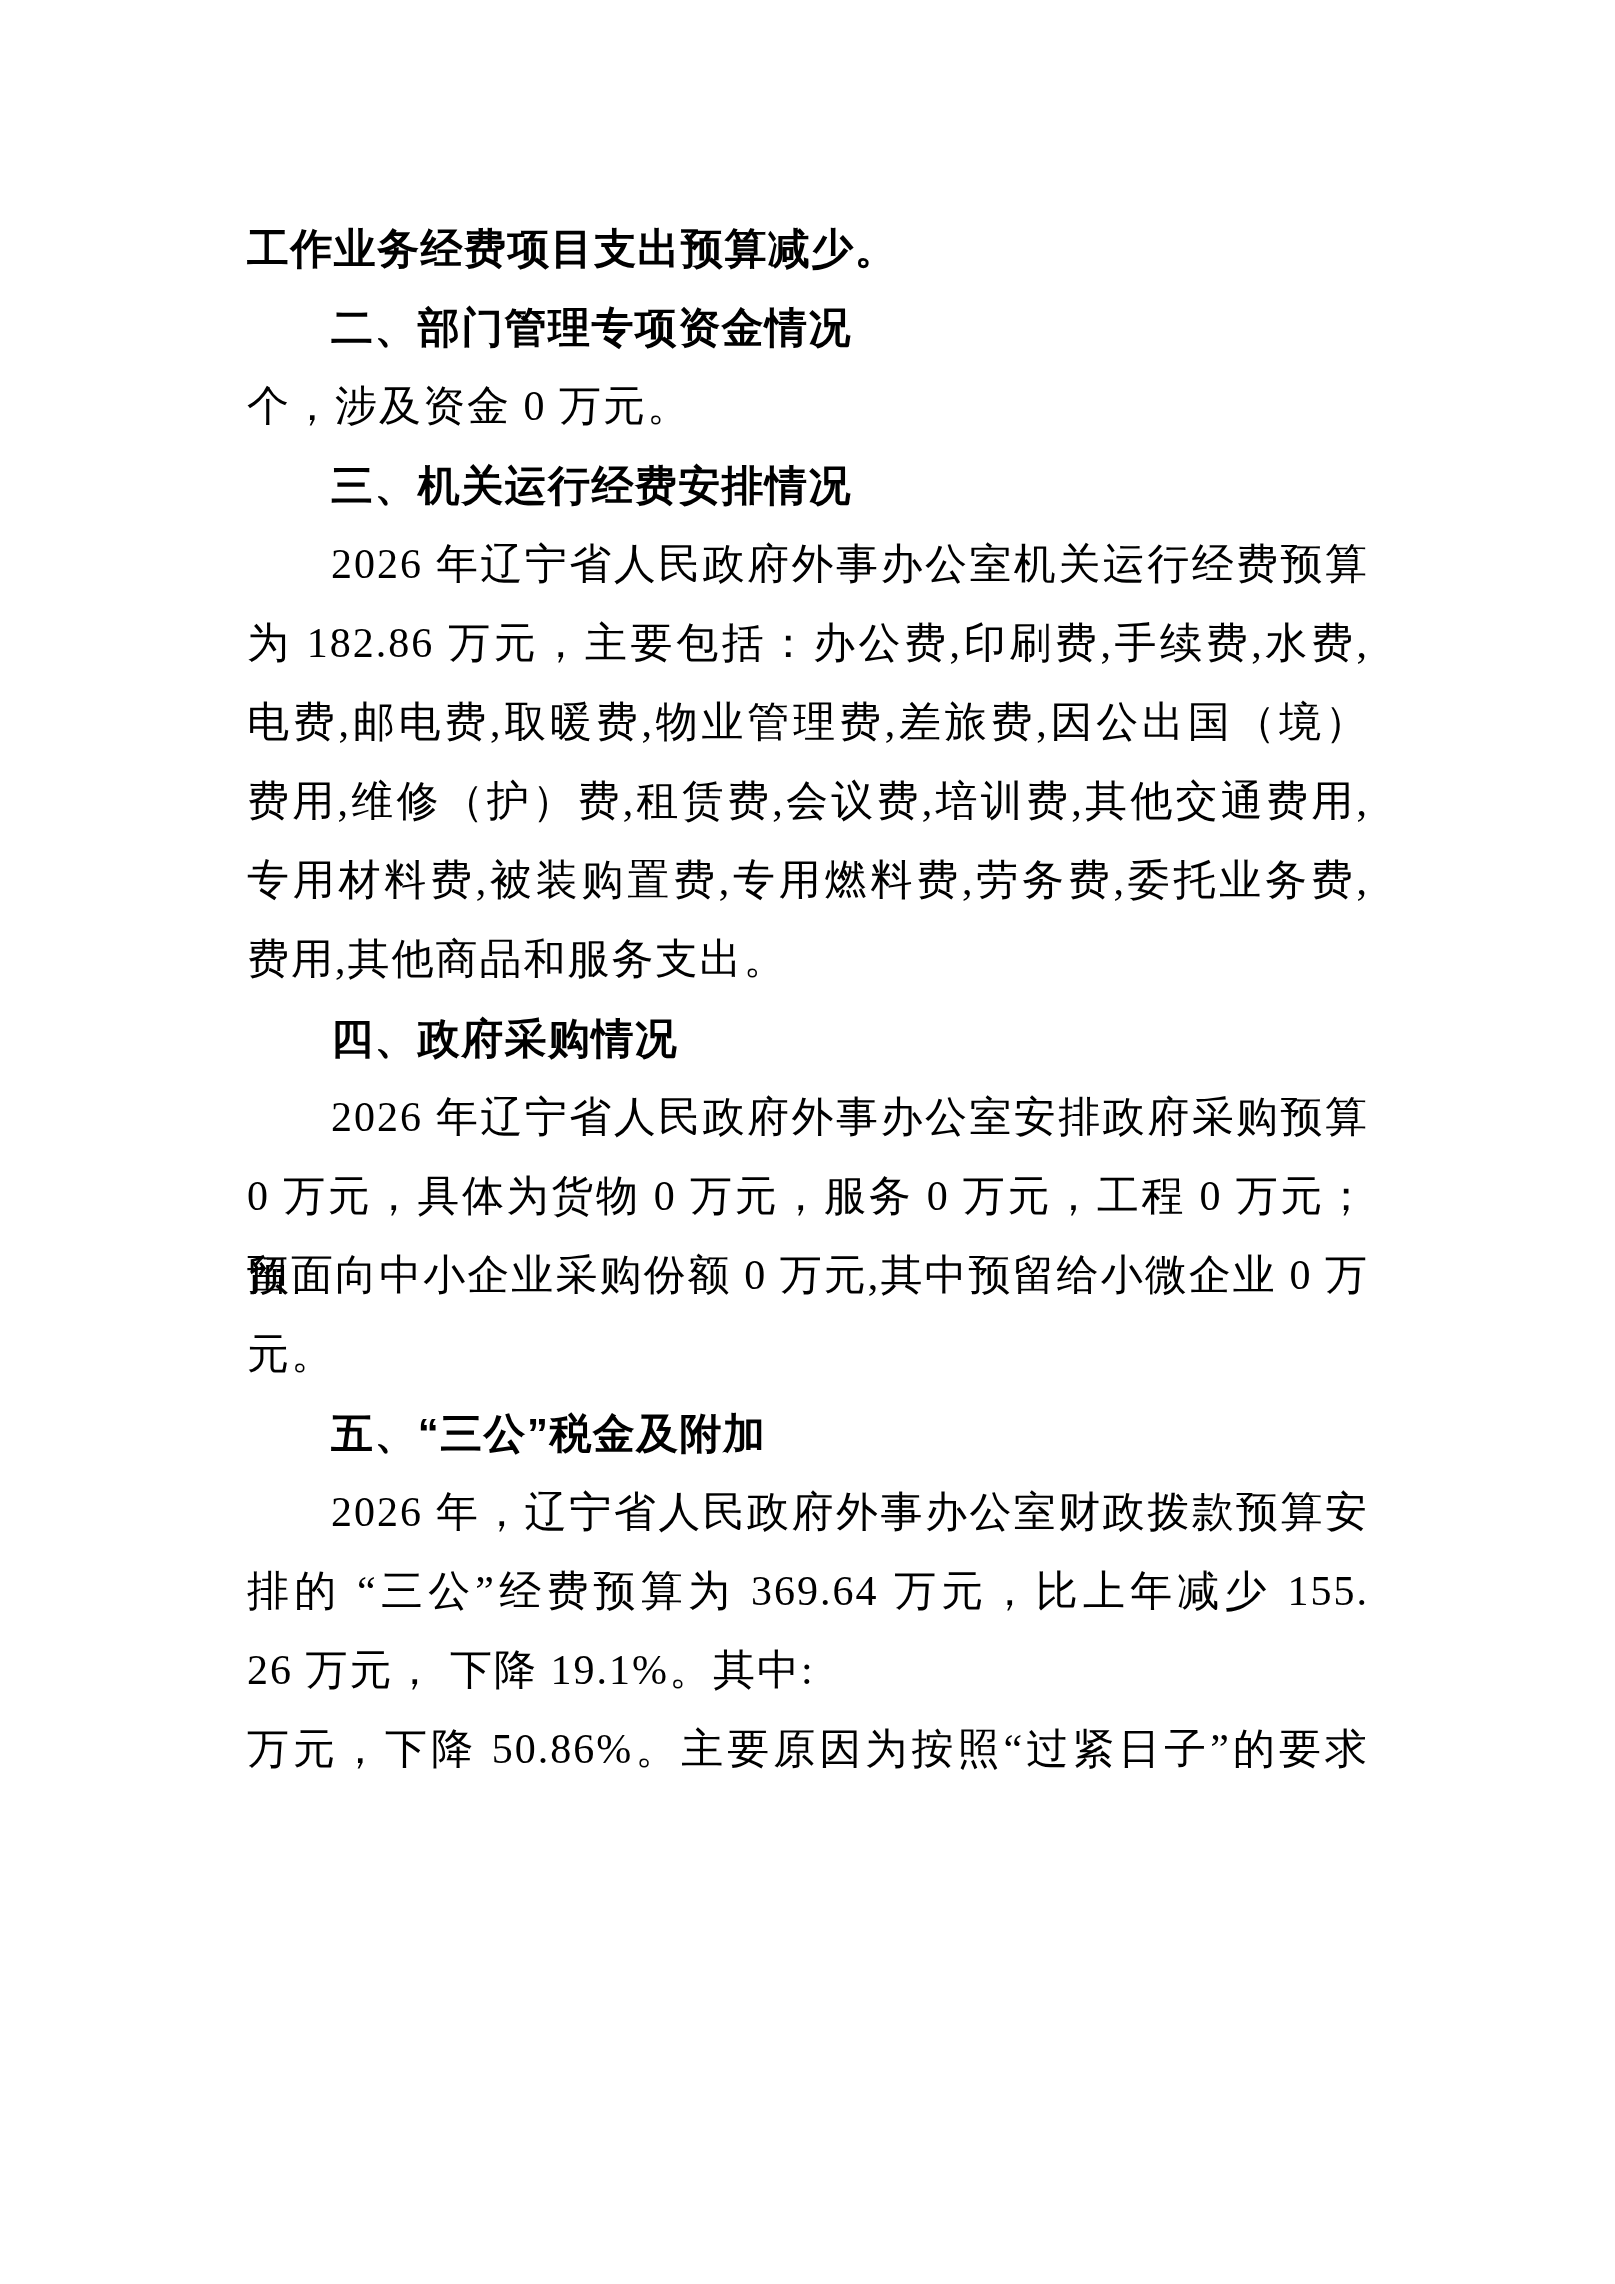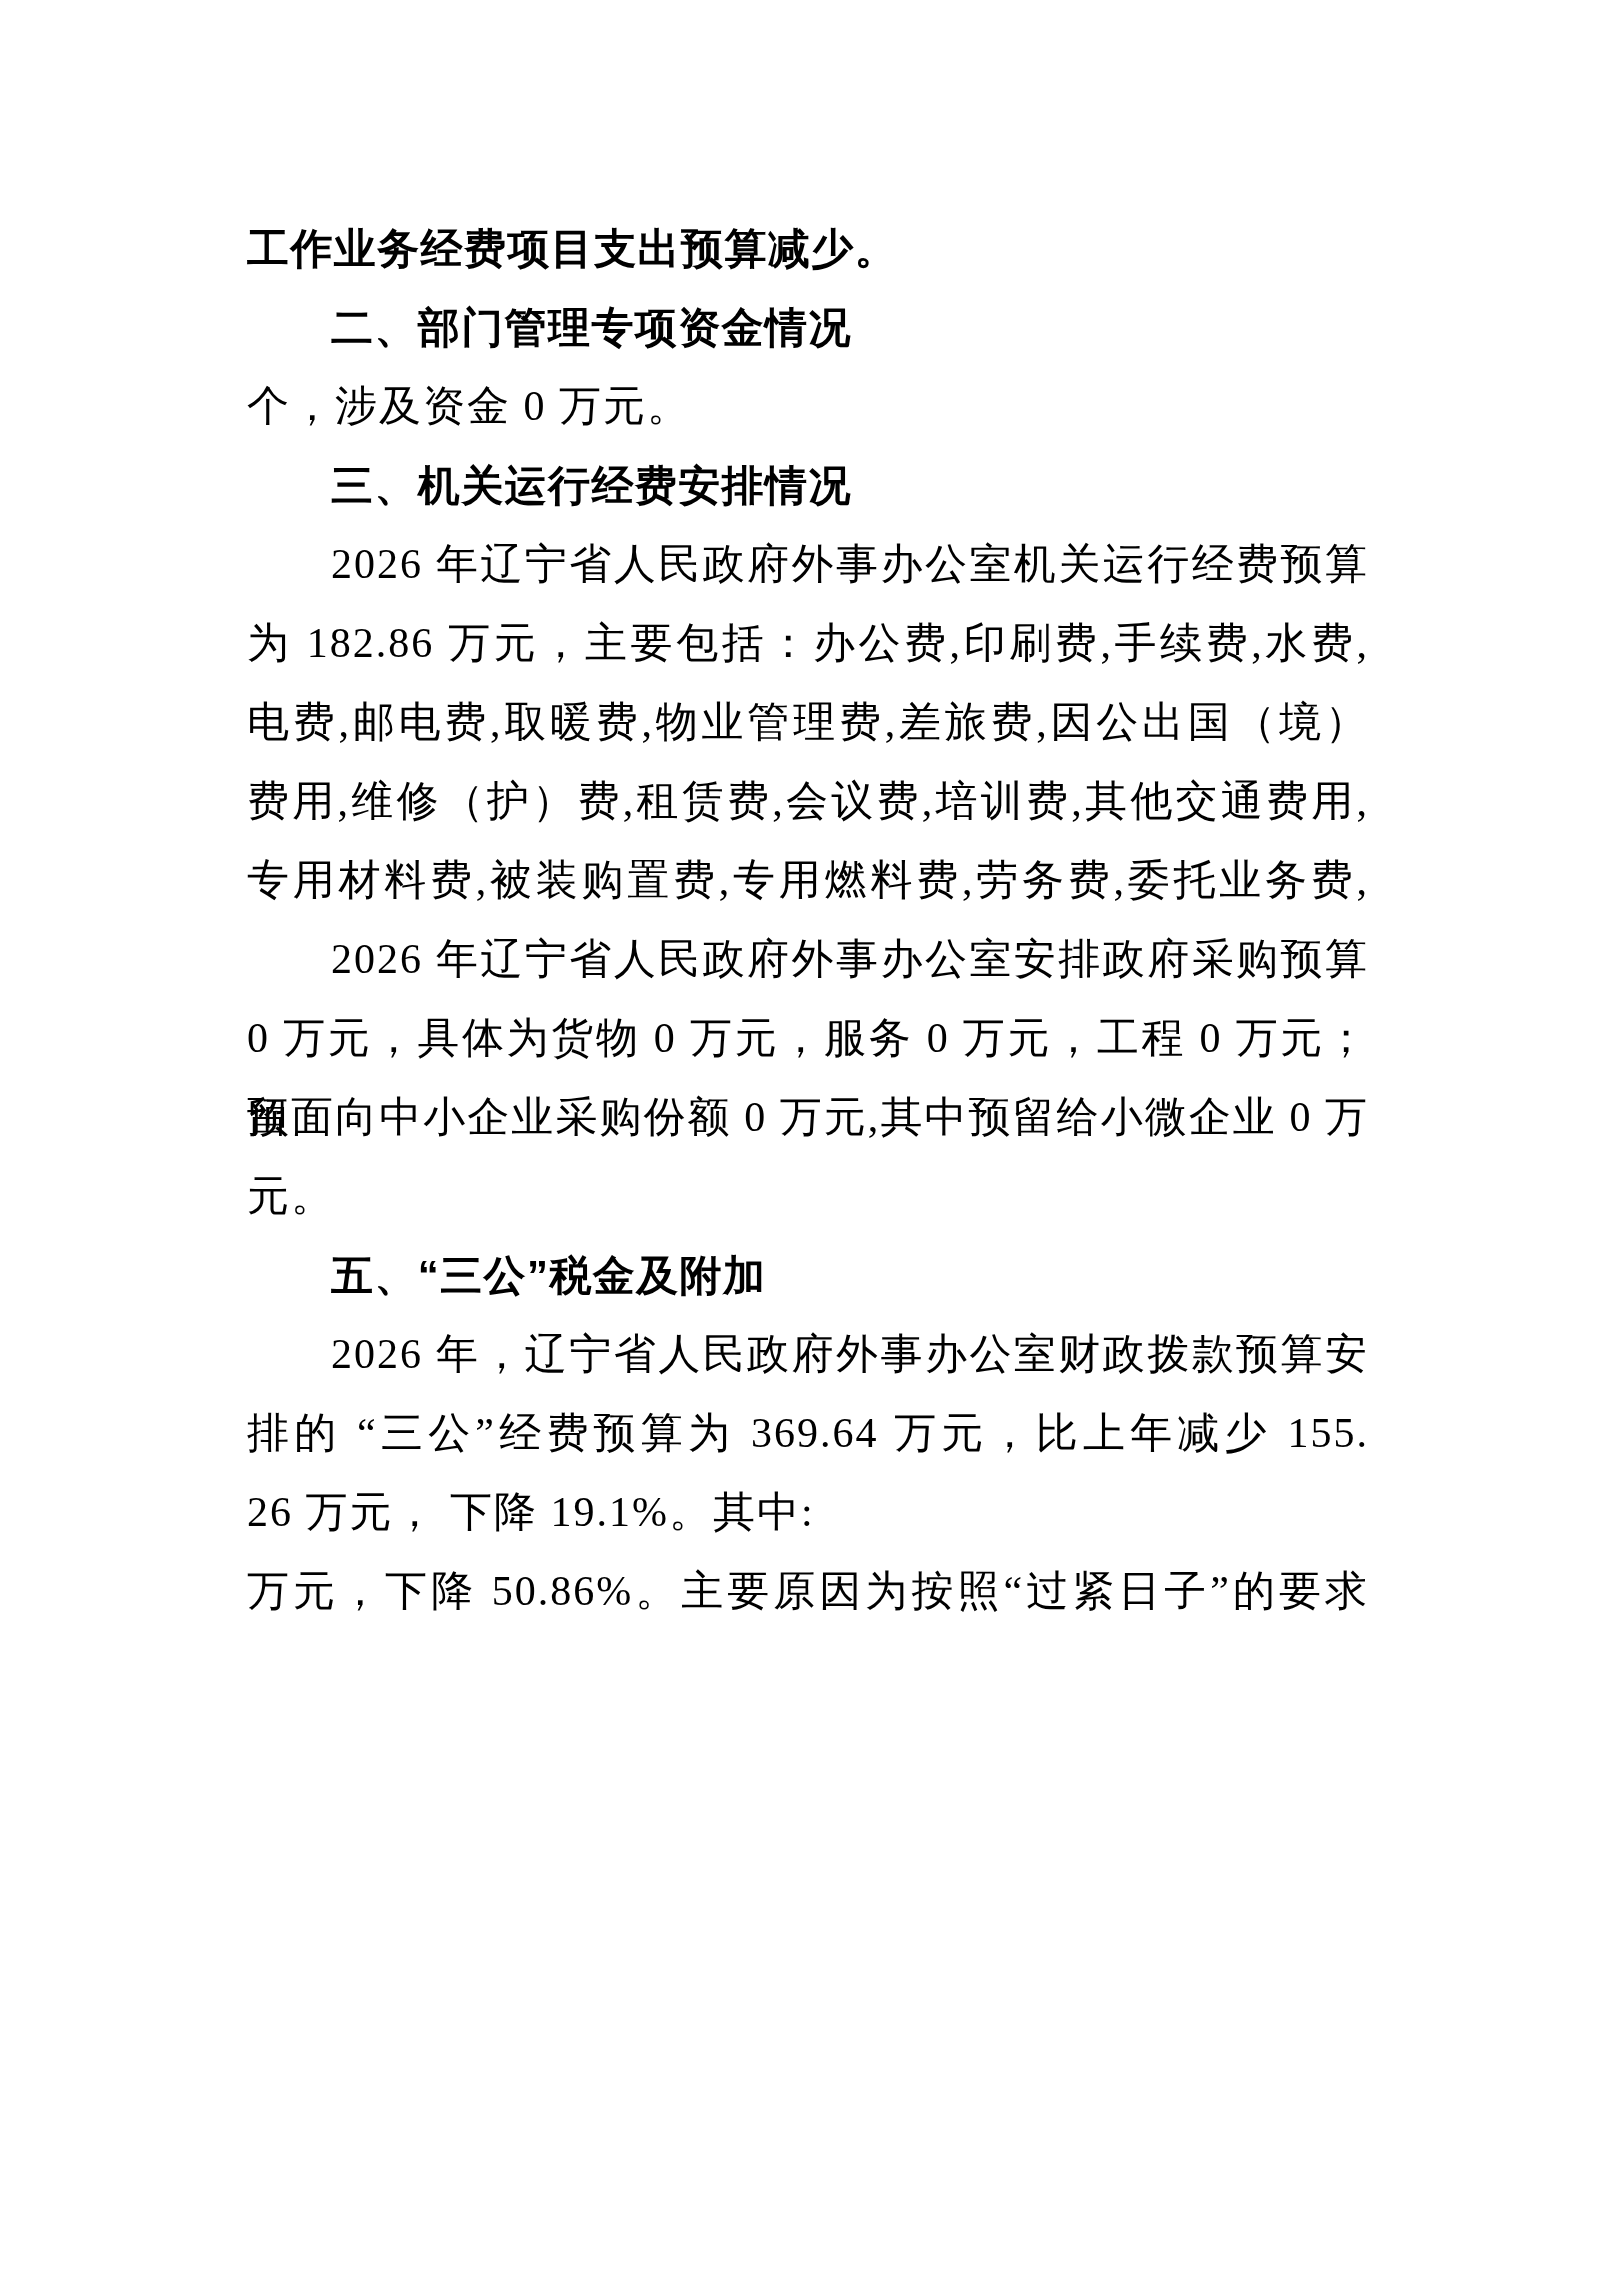--- a/index.html
+++ b/index.html
@@ -47,20 +47,22 @@
   <div id="doc-body">
       <div class="line bold">工作业务经费项目支出预算减少。</div>
       <div class="line heading indent">二、部门管理专项资金情况</div>
       <div class="line">个，涉及资金 0 万元。</div>
       <div class="line heading indent">三、机关运行经费安排情况</div>
       <div class="line indent justify">2026 年辽宁省人民政府外事办公室机关运行经费预算</div>
       <div class="line justify">为 182.86 万元，主要包括：办公费,印刷费,手续费,水费,</div>
       <div class="line justify">电费,邮电费,取暖费,物业管理费,差旅费,因公出国（境）</div>
       <div class="line justify">费用,维修（护）费,租赁费,会议费,培训费,其他交通费用,</div>
       <div class="line justify">专用材料费,被装购置费,专用燃料费,劳务费,委托业务费,</div>
+      <div class="line">费用,其他商品和服务支出。</div>
+      <div class="line heading indent">四、政府采购情况</div>
       <div class="line indent justify">2026 年辽宁省人民政府外事办公室安排政府采购预算</div>
       <div class="line justify">0 万元，具体为货物 0 万元，服务 0 万元，工程 0 万元；预</div>
       <div class="line justify">留面向中小企业采购份额 0 万元,其中预留给小微企业 0 万</div>
       <div class="line">元。</div>
       <div class="line heading indent">五、“三公”税金及附加</div>
       <div class="line indent justify">2026 年，辽宁省人民政府外事办公室财政拨款预算安</div>
       <div class="line justify">排的 “三公”经费预算为 369.64 万元，比上年减少 155.</div>
       <div class="line">26 万元， 下降 19.1%。其中:</div>
       <div class="line justify">万元，下降 50.86%。主要原因为按照“过紧日子”的要求</div>
     </div>

